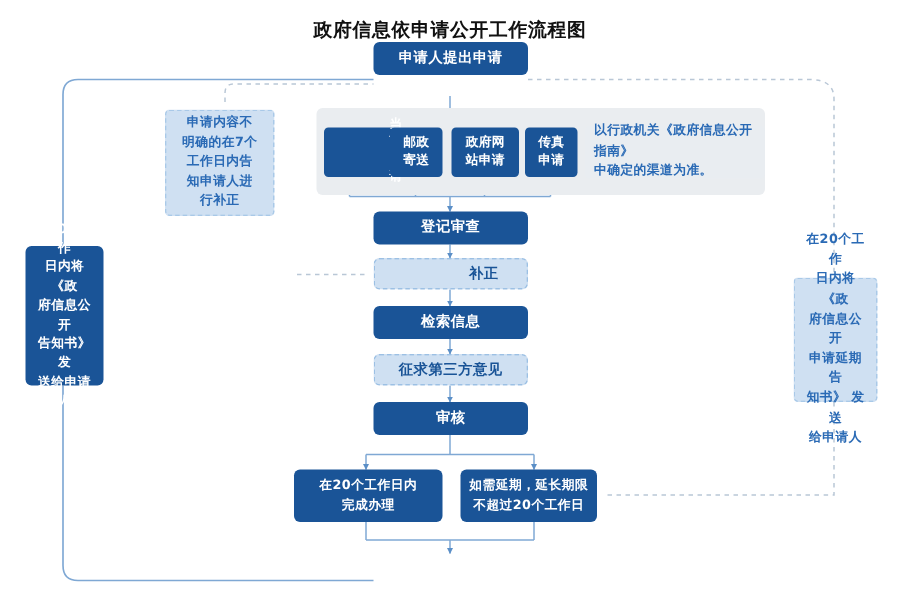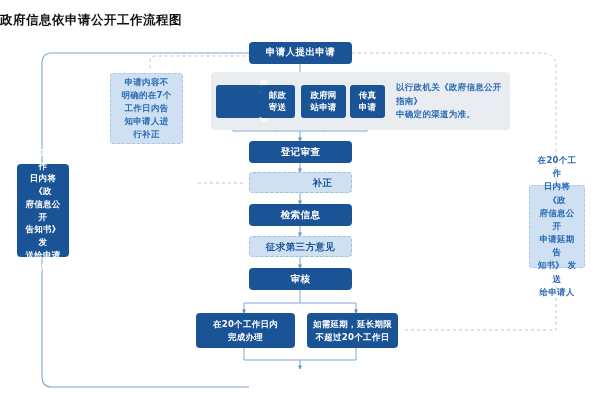--- a/index.html
+++ b/index.html
@@ -108,21 +108,21 @@
     background: #eaedf0;
     border-radius: 4px;
   }
 
   
   #page-title {
     position: absolute;
     left: 0;
     top: 12px;
     width: 600px;
-    text-align: left;
+    text-align: center;
     font-size: 12.5px;
     font-weight: 700;
     color: #111111;
     letter-spacing: .5px;
     z-index: 4;
   }
 </style>
 </head>
 <body>
 
@@ -188,21 +188,21 @@
       <path d="M150,68 L150,62 Q150,56 156,56 L249,56"></path>
 
       <path d="M352,53 L540,53 Q556,53 556,66 L556,185"></path>
 
       <path d="M556,268 L556,330 Q556,330 548,330 L404,330"></path>
     </g>
   </svg>
 
   <div id="channel-panel" style="left:211px; top:72px; width:299px; height:58px;"></div>
 
-  <div class="node dark" style="left:249px; top:42px; width:103px; height:22px;font-family:Liberation Mono, monospace;">申请人提出申请</div>
+  <div class="node dark" style="left:249px; top:28px; width:103px; height:22px;">申请人提出申请</div>
 
   <div class="node dark small" style="left:216px; top:85px; width:35px; height:33px;padding-left:48px;">当面
 申请</div>
   <div class="node dark small" style="left:301px; top:85px; width:45px; height:33px;">政府网
 站申请</div>
   <div class="node dark small" style="left:260px; top:85px; width:35px; height:33px;">邮政
 寄送</div>
   <div class="node dark small" style="left:350px; top:85px; width:35px; height:33px;">传真
 申请</div>
 

